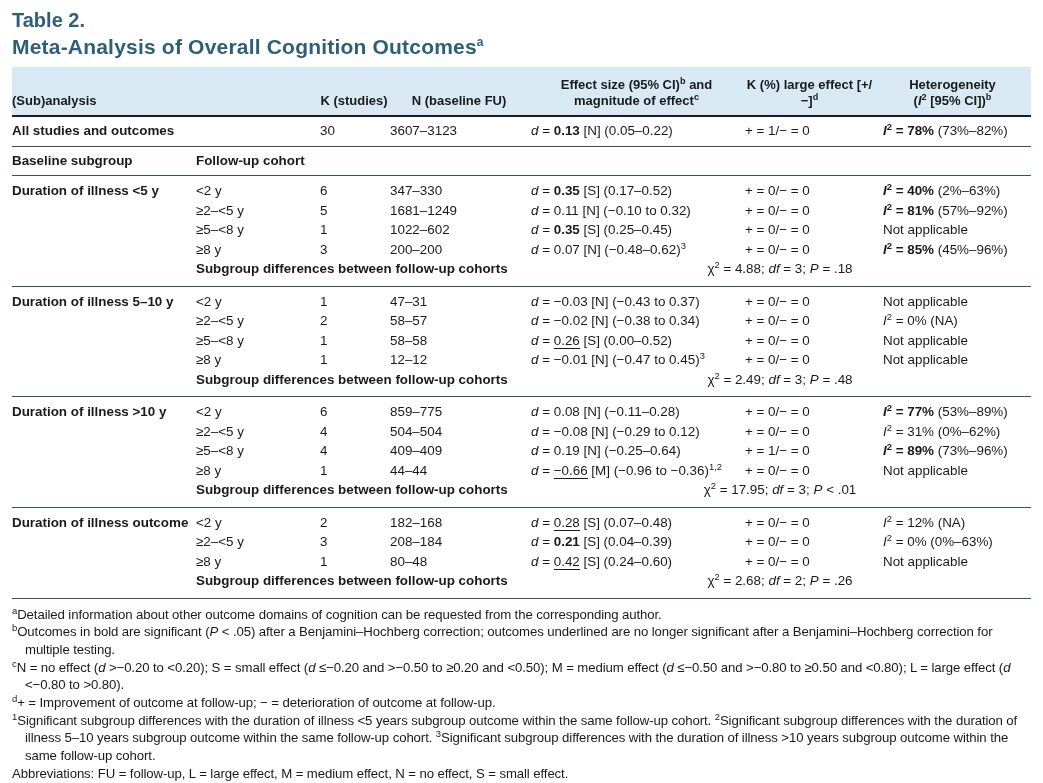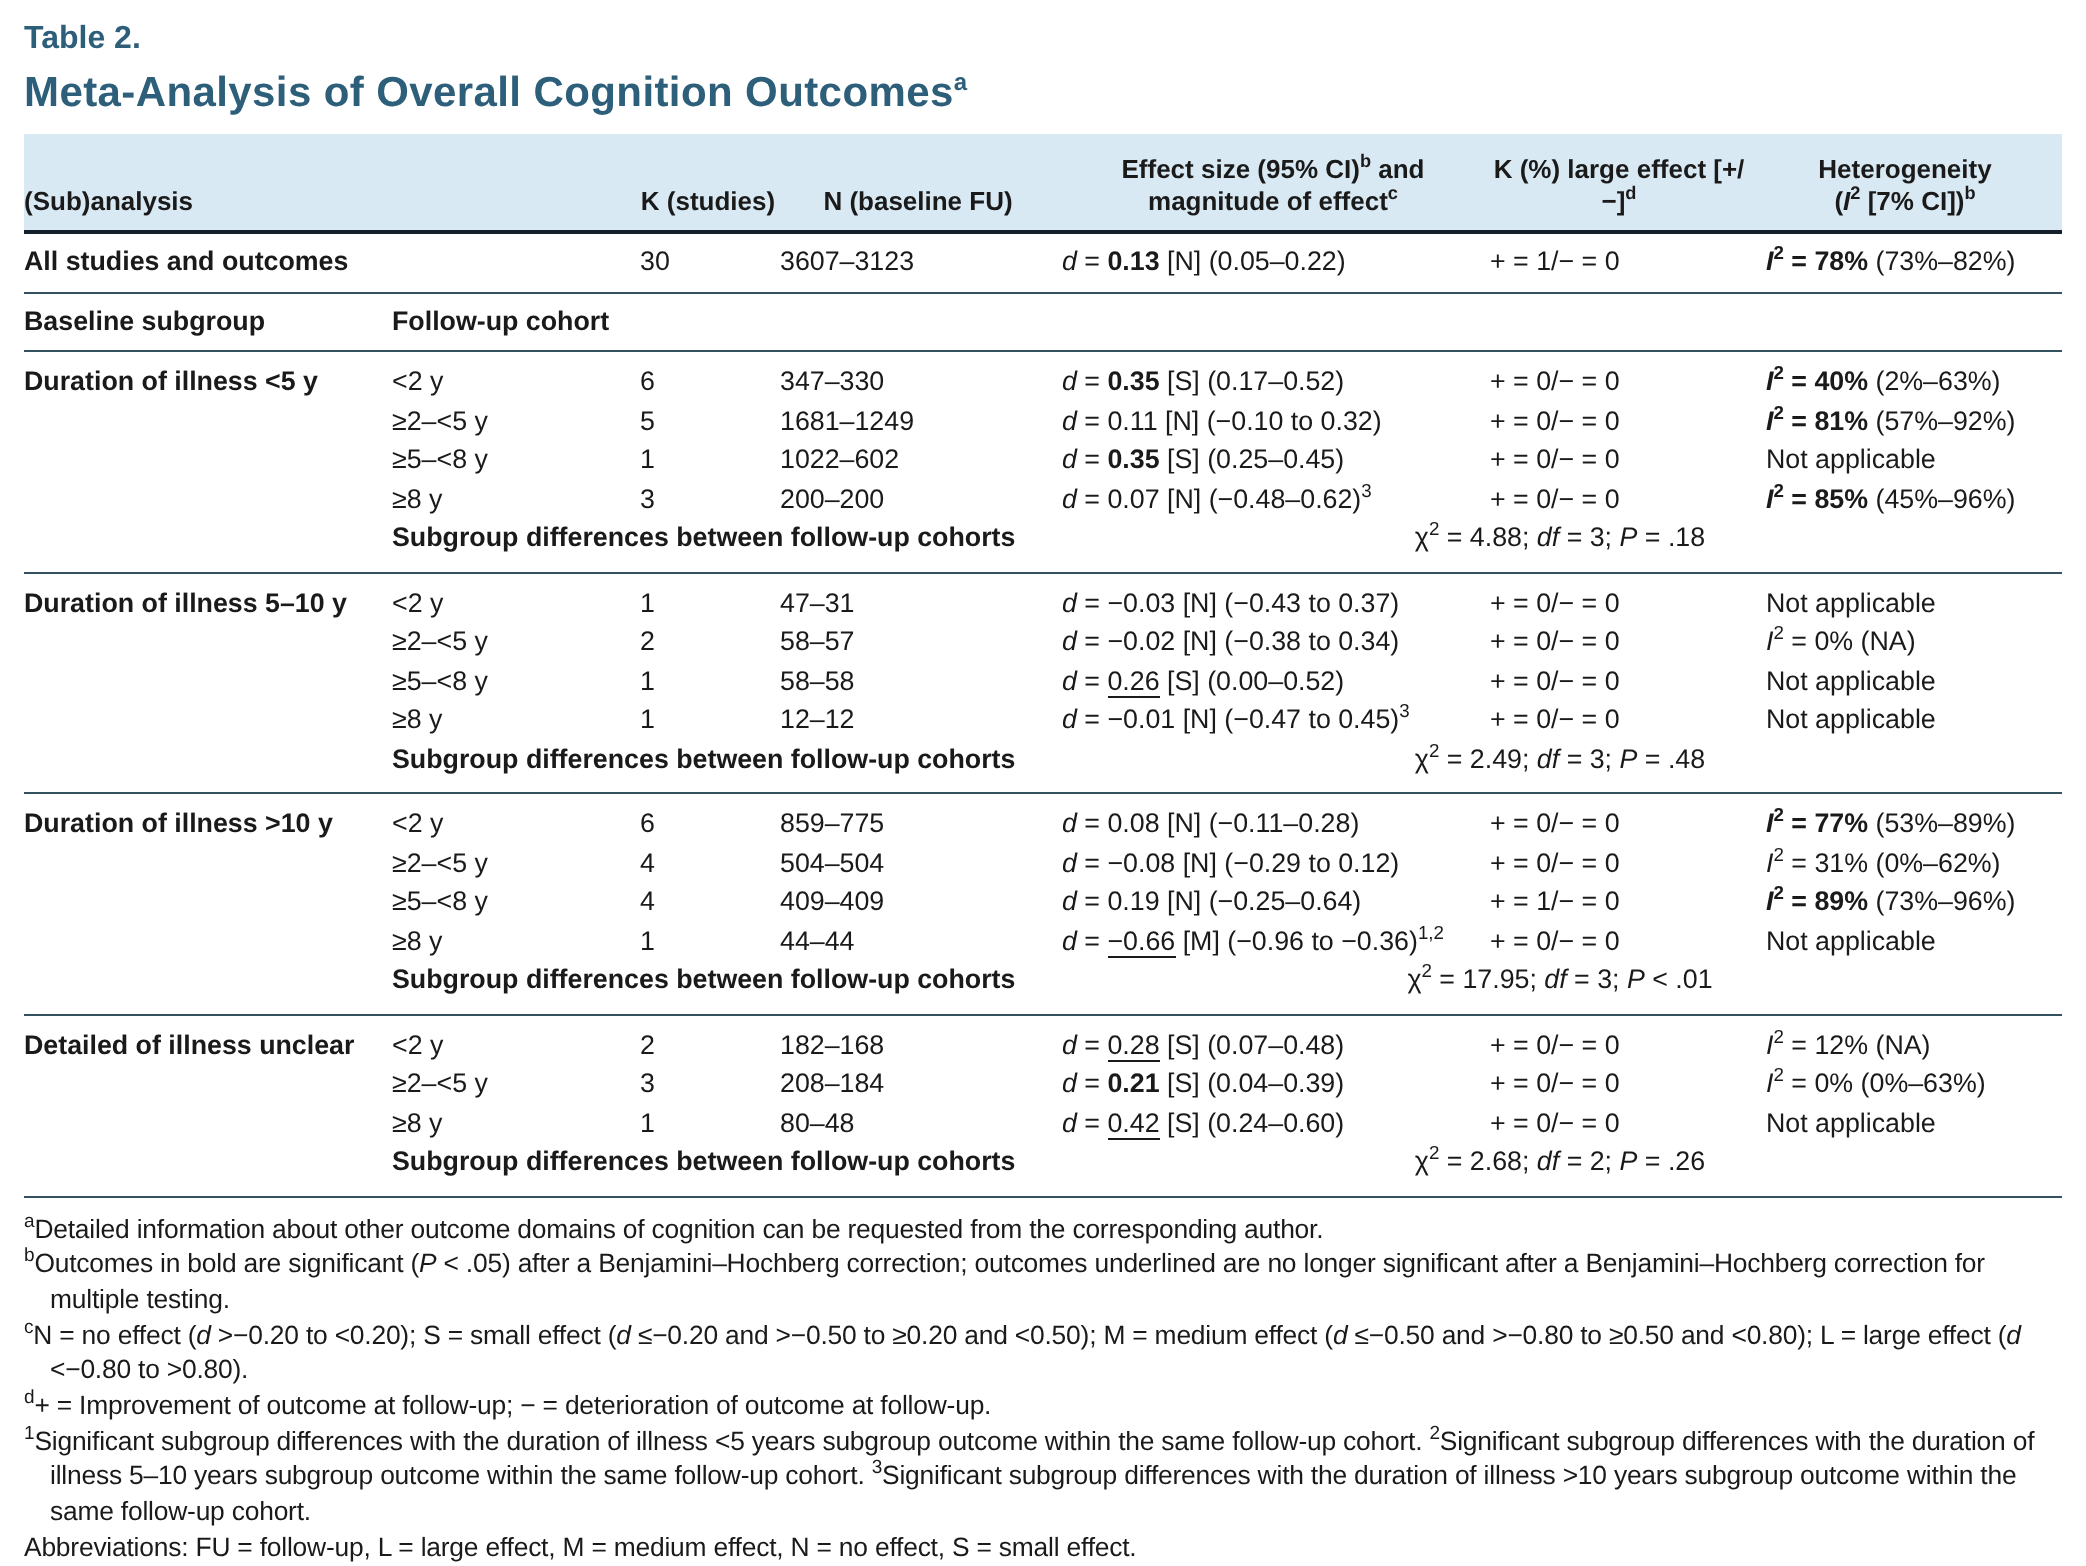--- a/index.html
+++ b/index.html
@@ -10,21 +10,21 @@
     --bottom:#4e7d98;
     --ink:#1a1a1a;
   }
   html,body{margin:0;padding:0}
   body{
     width:1043px;height:783px;background:#fff;color:var(--ink);
     font-family:"Liberation Sans","DejaVu Sans",sans-serif;
     overflow:hidden;-webkit-font-smoothing:antialiased;
   }
   .page{padding:9px 12px 0 12px}
-  .eyebrow{color:var(--teal);font-weight:700;font-size:16px;line-height:20px;margin:1px 0 4px}
+  .eyebrow{color:var(--teal);font-weight:700;font-size:20px;line-height:20px;margin:1px 0 4px}
   .title{color:var(--teal);font-weight:700;font-size:21px;line-height:25px;margin:0 0 8px;letter-spacing:.2px}
   .title sup{font-size:12px}
   table{border-collapse:collapse;table-layout:fixed;width:1019px;border-bottom:1px solid var(--rule)}
   col.c1{width:184px}col.c2{width:124px}col.c3{width:70px}col.c4{width:140px}
   col.c5{width:215px}col.c6{width:131px}col.c7{width:155px}
   thead th{
     background:var(--hdr-bg);vertical-align:bottom;text-align:left;
     font-size:13px;font-weight:700;line-height:16px;
     padding:10px 2px 6px 0;border-bottom:2px solid var(--heavy);
   }
@@ -73,21 +73,21 @@
         <th></th>
         <th class="ctr">K (studies)</th>
         <th class="ctr">N (baseline FU)</th>
         <th class="ctr">
           <div><span>Effect size (95% CI)</span><sup>b</sup><span> and</span></div>
           <div><span>magnitude of effect</span><sup>c</sup></div>
         </th>
         <th class="ctr"><span>K (%) large effect [+/−]</span><sup>d</sup></th>
         <th class="ctr">
           <div>Heterogeneity</div>
-          <div><span>(</span><i>I</i><sup>2</sup><span> [7% CI])</span><sup>b</sup></div>
+          <div><span>(</span><i>I</i><sup>2</sup><span> [95% CI])</span><sup>b</sup></div>
         </th>
       </tr>
     </thead>
     <tbody id="tbody">
         <tr class="rt pad">
 <td colspan="2" class="bold">All studies and outcomes</td>
 <td class="ctr">30</td>
 <td class="ctr">3607–3123</td>
 <td class="eff"><i>d</i> = <span class="bv">0.13</span> [N] (0.05–0.22)</td>
 <td class="ctr">+ = 1/− = 0</td>
@@ -199,21 +199,21 @@
 <td class="ctr">1</td>
 <td class="ctr">44–44</td>
 <td class="eff"><i>d</i> = <span class="ul">−0.66</span> [M] (−0.96 to −0.36)<sup>1,2</sup></td>
 <td class="ctr">+ = 0/− = 0</td>
 <td class="het">Not applicable</td>
         </tr>
         <tr class="sg-row">
 <td colspan="6" class="sg"><span class="bold">Subgroup differences between follow-up cohorts</span><span class="sg-stat">χ<sup>2</sup> = 17.95; <i>df</i> = 3; <i>P</i> &lt; .01</span></td>
         </tr>
         <tr class="sec-first">
-          <td class="bold" rowspan="4">Detailed of illness unclear</td>
+          <td class="bold" rowspan="4">Duration of illness outcome</td>
           <td>&lt;2 y</td>
 <td class="ctr">2</td>
 <td class="ctr">182–168</td>
 <td class="eff"><i>d</i> = <span class="ul">0.28</span> [S] (0.07–0.48)</td>
 <td class="ctr">+ = 0/− = 0</td>
 <td class="het"><span class=""><i>I</i><sup>2</sup> = 12%</span> (NA)</td>
         </tr>
         <tr class="">
           <td>≥2–&lt;5 y</td>
 <td class="ctr">3</td>

